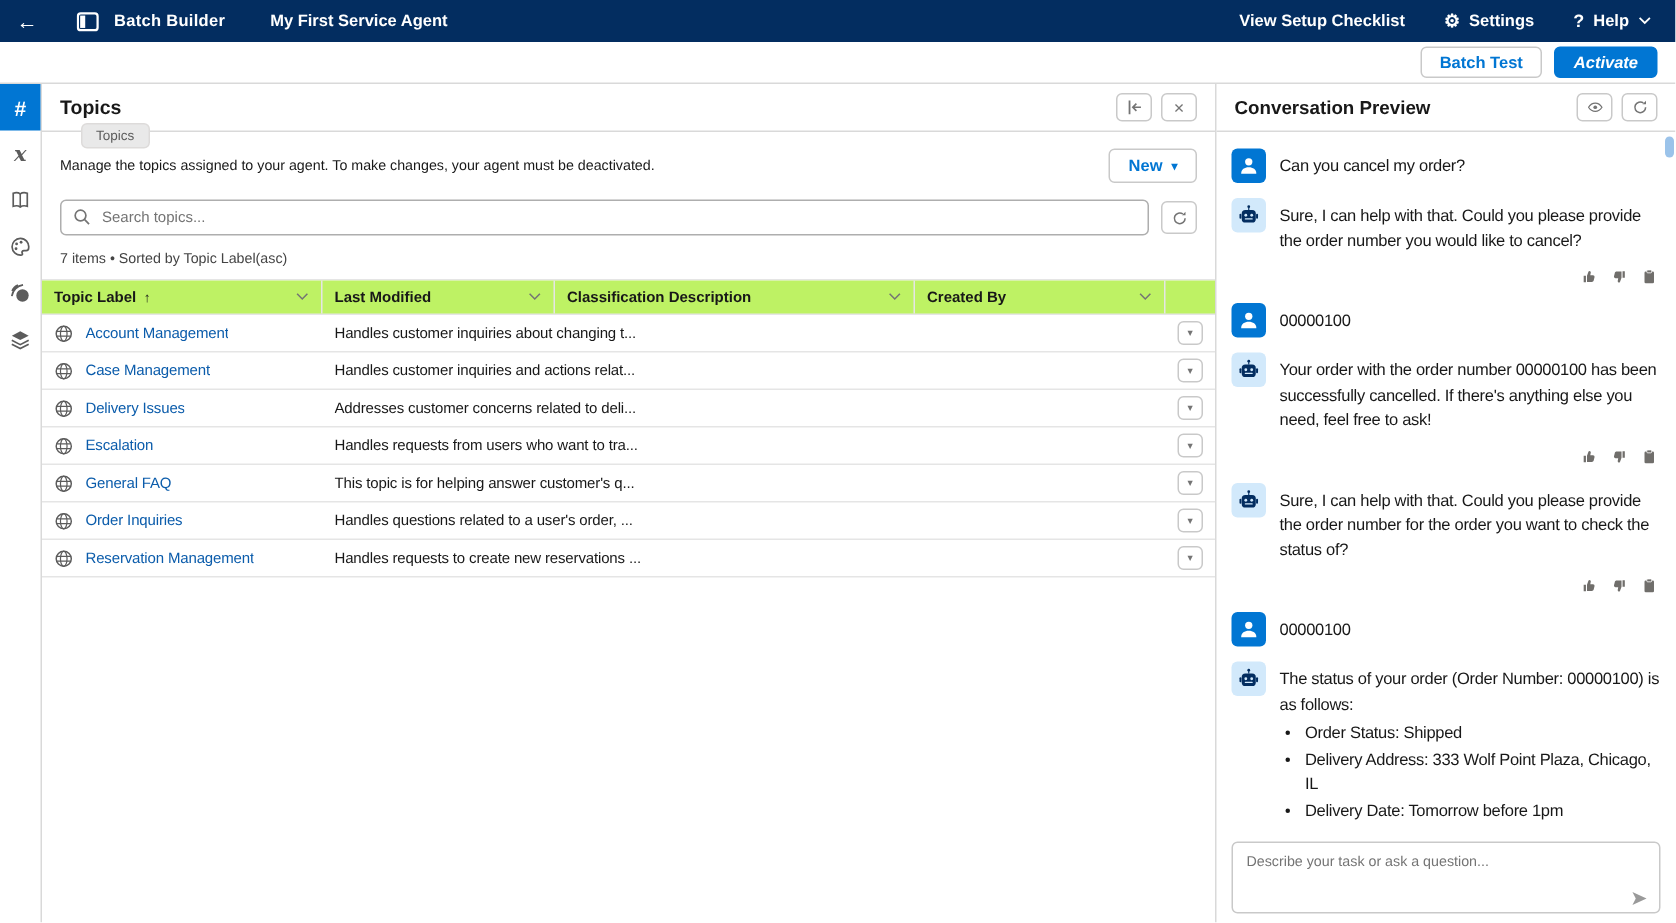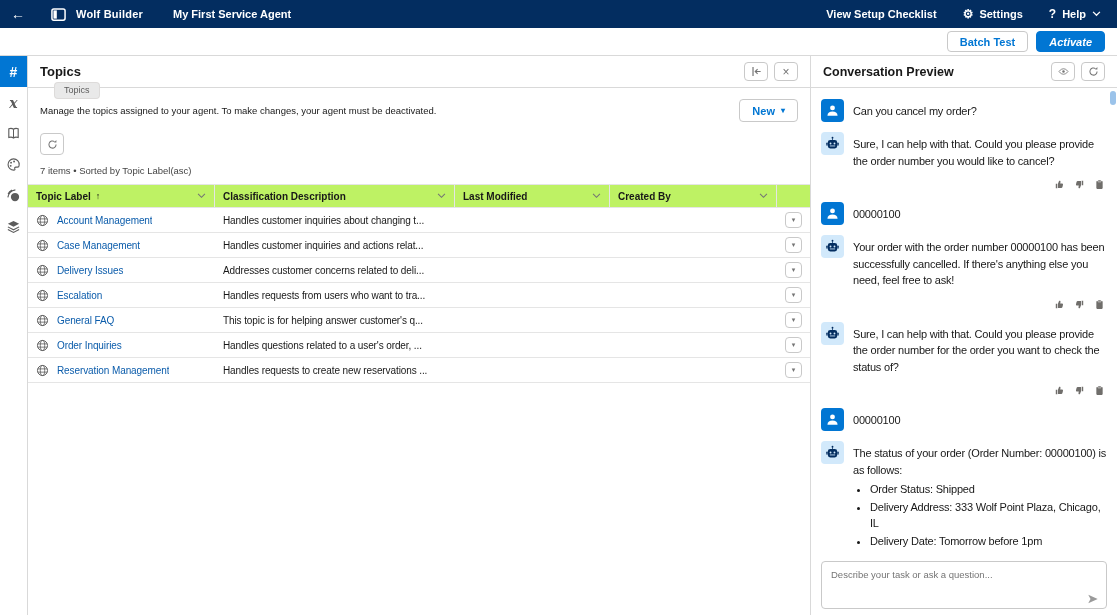--- a/index.html
+++ b/index.html
@@ -91,21 +91,21 @@
 </style>
 </head>
 <body>
 
 <header class="navbar">
   <span class="nav-back">←</span>
   <svg class="app-icon" viewBox="0 0 16 16">
     <rect x="1" y="2" width="14" height="12" rx="2" fill="none" stroke="#fff" stroke-width="1.6"></rect>
     <rect x="2.6" y="3.6" width="3.6" height="8.8" fill="#fff"></rect>
   </svg>
-  <span class="app-label">Wolf Builder</span>
+  <span class="app-label">Batch Builder</span>
   <span class="agent-name">My First Service Agent</span>
   <div class="nav-right">
     <span class="nav-item">View Setup Checklist</span>
     <span class="nav-item">
       <span class="gear-glyph">⚙</span>
       <span>Settings</span>
     </span>
     <span class="nav-item">
       <span class="help-q">?</span>
       <span>Help</span>
@@ -176,48 +176,55 @@
 
     <div class="desc-row">
       <span class="desc-text">Manage the topics assigned to your agent. To make changes, your agent must be deactivated.</span>
       <button class="btn btn-outline new-btn">
         <span>New</span>
         <span class="caret">▾</span>
       </button>
     </div>
 
     <div class="search-row">
+      <div class="search-box">
+        <svg class="search-glyph" viewBox="0 0 16 16">
+            <circle cx="7" cy="7" r="4.4" fill="none" stroke="currentColor" stroke-width="1.4"></circle>
+            <path d="M10.4 10.4L14 14" stroke="currentColor" stroke-width="1.4"></path>
+          </svg>
+        <input type="text" placeholder="Search topics..." style="">
+      </div>
       <button class="icon-btn refresh-btn">
         <svg viewBox="0 0 16 16">
             <path d="M13.2 8A5.2 5.2 0 1 1 11 3.8" fill="none" stroke="currentColor" stroke-width="1.5"></path>
             <path d="M13.6 1.6v3.4h-3.4z" fill="currentColor"></path>
           </svg>
       </button>
     </div>
 
     <div class="summary">7 items • Sorted by Topic Label(asc)</div>
 
     <div class="table">
       <div class="thead">
         <div class="th col0">
     <span>Topic Label</span>
     <span class="sort-arrow">↑</span>
     <svg class="chev" viewBox="0 0 10 7" width="9" height="6">
               <path d="M1 1l4 4 4-4" fill="none" stroke="currentColor" stroke-width="1.2"></path>
             </svg>
   </div>
+          <div class="th col2">
+    <span>Last Modified</span>
+
+    <svg class="chev" viewBox="0 0 10 7" width="9" height="6">
+              <path d="M1 1l4 4 4-4" fill="none" stroke="currentColor" stroke-width="1.2"></path>
+            </svg>
+  </div>
           <div class="th col1">
     <span>Classification Description</span>
-
-    <svg class="chev" viewBox="0 0 10 7" width="9" height="6">
-              <path d="M1 1l4 4 4-4" fill="none" stroke="currentColor" stroke-width="1.2"></path>
-            </svg>
-  </div>
-          <div class="th col2">
-    <span>Last Modified</span>
 
     <svg class="chev" viewBox="0 0 10 7" width="9" height="6">
               <path d="M1 1l4 4 4-4" fill="none" stroke="currentColor" stroke-width="1.2"></path>
             </svg>
   </div>
           <div class="th col3">
     <span>Created By</span>
 
     <svg class="chev" viewBox="0 0 10 7" width="9" height="6">
               <path d="M1 1l4 4 4-4" fill="none" stroke="currentColor" stroke-width="1.2"></path>

